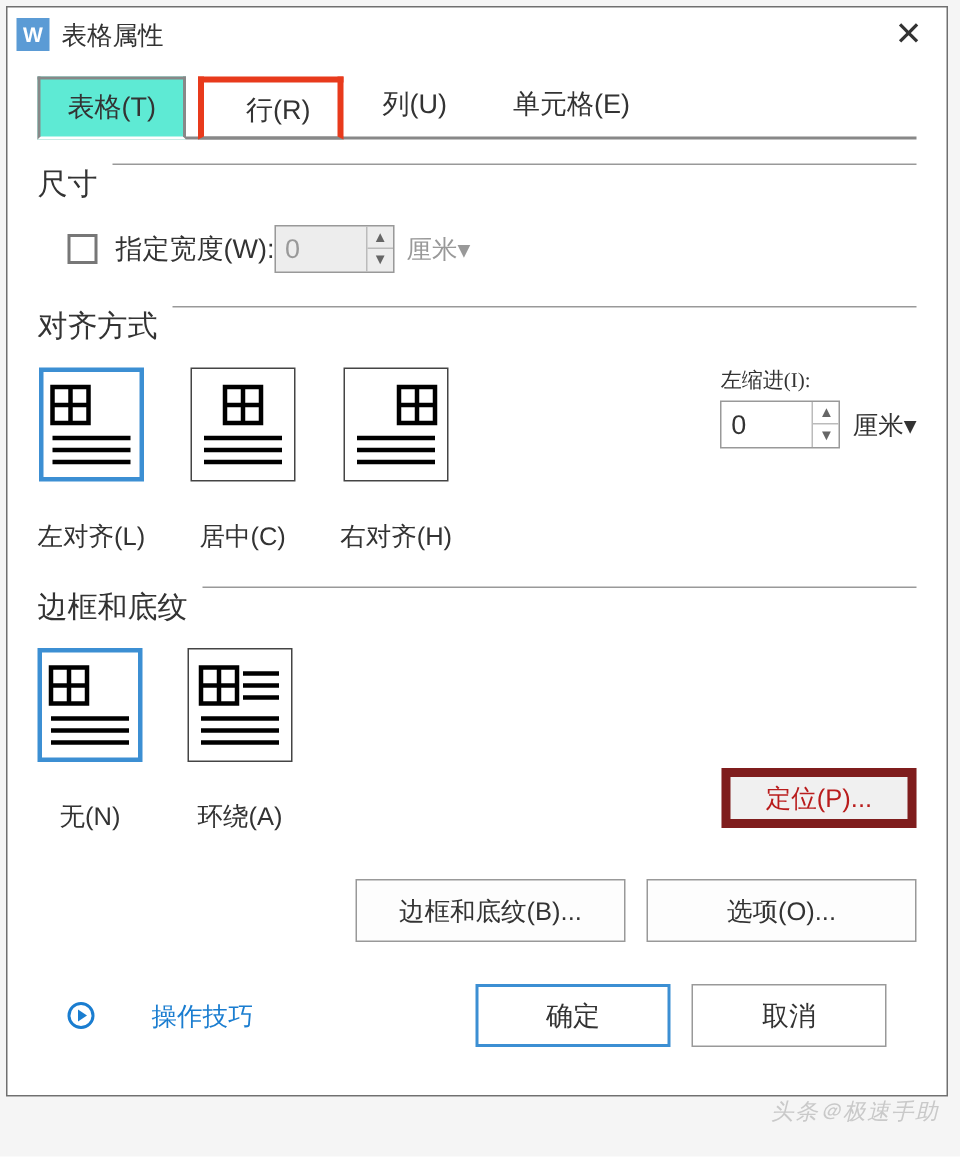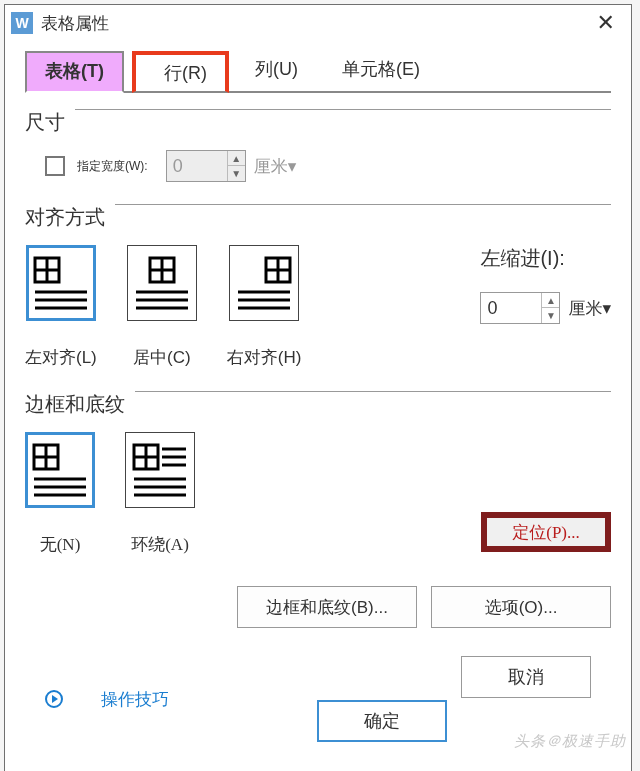--- a/index.html
+++ b/index.html
@@ -29,21 +29,21 @@
   .spacer { flex:1; }
   .close-x { font-size:22px; padding:2px 10px; line-height:1; }
   .body { padding:10px 20px 18px 20px; }
   .tabs { display:flex; border-bottom:2px solid #888; margin-bottom:16px; }
   .tab {
     padding:6px 18px; font-size:18px;
     margin-right:8px; cursor:pointer;
   }
   .tab.active {
     border:2px solid #888; border-bottom:2px solid #fff;
-    margin-bottom:-2px; background:#f0abfc;font-weight:bold;
+    margin-bottom:-2px; background:#5eead4;
   }
   .tab.highlight {
     border:4px solid #e83a1c;
     border-bottom:2px solid #888; margin-bottom:-2px;padding-left:28px;
   }
   .section-head {
     display:flex; align-items:flex-start;
     font-size:20px; margin:6px 0 14px 0;
   }
   .section-head .rule { flex:1; height:1px; background:#999; margin-left:10px; }
@@ -74,21 +74,21 @@
   .opt { display:flex; flex-direction:column; align-items:center; margin-right:30px; }
   .opt-box {
     width:70px; height:76px; border:1px solid #444;
     display:flex; flex-direction:column; justify-content:center;
     padding:6px 6px 8px 6px;
   }
   .opt.selected .opt-box { border:3px solid #3c8fd3; padding:4px 4px 6px 4px; }
   .opt-label { font-size:17px; margin-top:25px; }
   .iconbox { display:block; }
   .indent-block { margin-left:auto; }
-  .indent-label { font-size:20px; margin-bottom:20px; }
+  .indent-label { font-size:14px; margin-bottom:4px;font-family:Liberation Serif, serif; }
   .spin.enabled { background:#fff; color:#333; }
   .spin.enabled input { color:#333; }
   .pos-btn {
     float:right; width:130px; height:40px; border:6px solid #7f1d1d;
     background:#f0f0f0; color:#b91c1c; font-size:17px;
     display:flex; align-items:center; justify-content:center;
     margin-top:-8px;
   }
   .big-buttons { display:flex; justify-content:flex-end; gap:14px; margin-top:30px; }
   .big-btn {
@@ -99,21 +99,21 @@
     display:flex; align-items:center; justify-content:space-between;
     padding:14px 20px 14px 20px; margin-top:14px;
   }
   .link { color:#1a7dd0; font-size:17px; display:flex; align-items:center;gap:30px; }
   .link .playico { width:18px; height:18px; border:2px solid #1a7dd0; border-radius:50%; margin-right:8px; position:relative; }
   .link .playico:after { content:""; position:absolute; left:5px; top:3px; border-left:6px solid #1a7dd0; border-top:4px solid transparent; border-bottom:4px solid transparent; }
   .foot-btn {
     width:130px; height:42px; border:1px solid #999; background:#fff;
     font-size:18px; display:flex; align-items:center; justify-content:center;
   }
-  .foot-btn.primary { border:2px solid #3c8fd3;margin-top:44px; }
+  .foot-btn.primary { border:2px solid #3c8fd3; }
   .watermark {
     position:absolute; right:14px; bottom:20px;
     font-size:15px; color:#c9c9c9; font-style:italic; letter-spacing:1px;
   }
 </style>
 </head>
 <body>
 
 <div class="win">
   <div class="titlebar">
@@ -131,21 +131,21 @@
       <div class="tab">列(U)</div>
       <div class="tab">单元格(E)</div>
     </div>
 
     <div class="section-head">
       <span>尺寸</span>
       <div class="rule"></div>
     </div>
     <div class="row" style="margin-bottom:22px;">
       <div class="chk"></div>
-      <span style="font-size:12px; margin-right:18px;">指定宽度(W):</span>
+      <span style="font-size:18px; ">指定宽度(W):</span>
       <div class="spin">
         <input disabled="" value="0" style="">
         <div class="arrows">
             <span>▲</span>
             <span>▼</span>
           </div>
       </div>
       <span class="unit"><span>厘米</span>▾</span>
     </div>
 
@@ -206,21 +206,21 @@
           </div>
           <span class="unit" style="color:#333;"><span>厘米</span>▾</span>
         </div>
       </div>
     </div>
 
     <div class="section-head">
       <span>边框和底纹</span>
       <div class="rule"></div>
     </div>
-    <div class="align-row" style="margin-bottom:10px;font-family:Liberation Serif, serif;">
+    <div class="align-row" style="margin-bottom:10px;">
       <div class="opt selected">
         <div class="opt-box">
           <svg class="iconbox" viewBox="0 0 56 56" width="56" height="60">
             <rect x="2" y="4" width="24" height="24" fill="none" stroke="#000" stroke-width="3"></rect>
             <line x1="14" y1="4" x2="14" y2="28" stroke="#000" stroke-width="3"></line>
             <line x1="2" y1="16" x2="26" y2="16" stroke="#000" stroke-width="3"></line>
             <line x1="2" y1="38" x2="54" y2="38" stroke="#000" stroke-width="3"></line>
             <line x1="2" y1="46" x2="54" y2="46" stroke="#000" stroke-width="3"></line>
             <line x1="2" y1="54" x2="54" y2="54" stroke="#000" stroke-width="3"></line>
           </svg>

